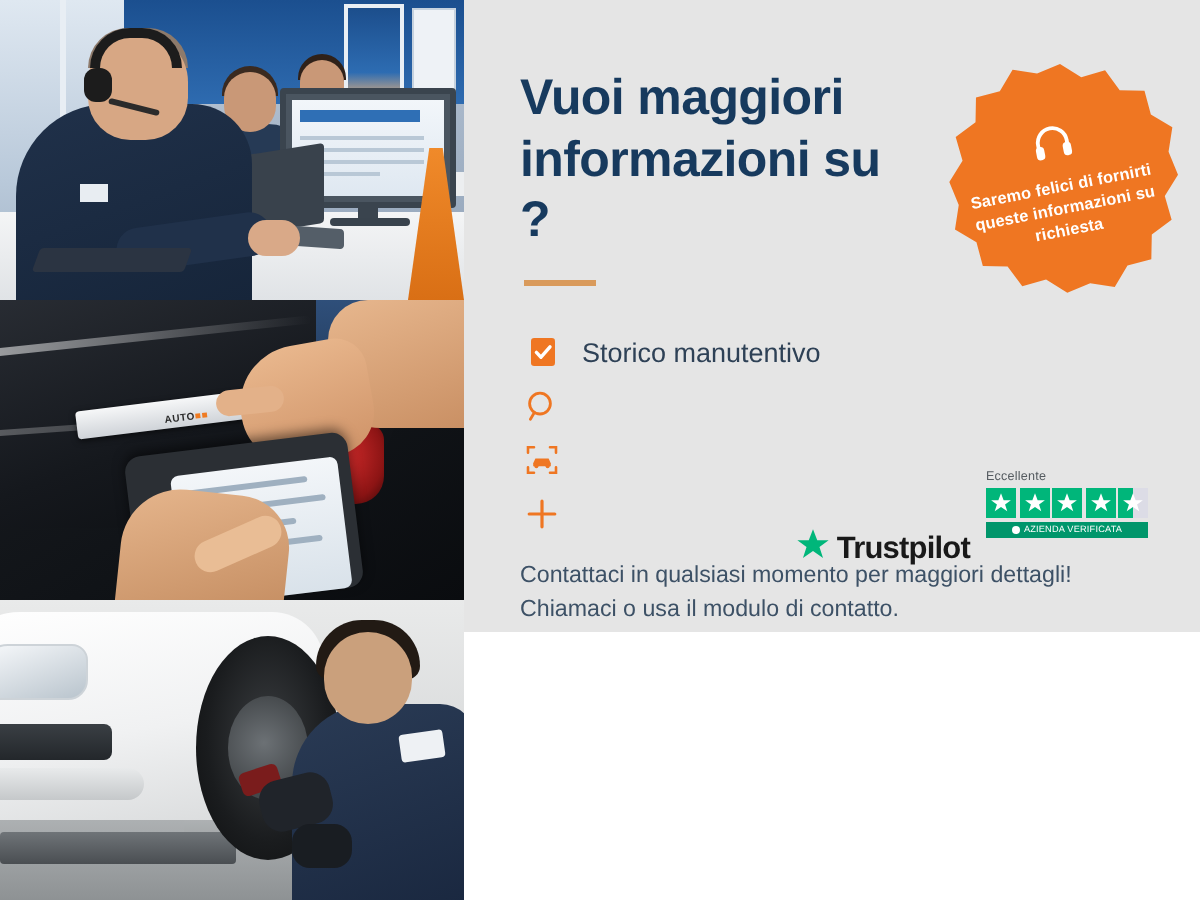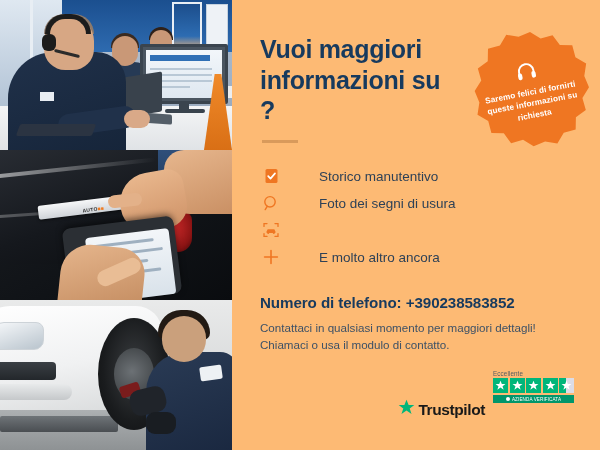--- a/index.html
+++ b/index.html
@@ -317,22 +317,22 @@
   }
   .p3 .tool {
     position:absolute; right:92px; top:84px; width:20px; height:12px;
     background:#7a1c1c; border-radius:3px; transform: rotate(-18deg);
   }
 
   
   .content {
     position: relative;
     flex: 1 1 auto;
-    height: 450px;
-    background: #fdba74;
+    height: 316px;
+    background: #e5e5e5;
     padding: 34px 24px 0 28px;
     box-sizing: border-box;
   }
   .headline {
     color: #173a5e;
     font-size: 25px;
     line-height: 1.22;
     font-weight: bold;
     letter-spacing: -0.3px;
     margin: 0;
@@ -387,21 +387,20 @@
   .features {
     list-style: none;
     margin: 20px 0 0 0;
     padding: 0;
   }
   .feature {
     display: flex;
     align-items: center;
     height: 27px;
     margin-bottom: 0;
-    gap: 28px;
   }
   .feature .ico {
     width: 22px;
     min-width: 22px;
     display: flex;
     align-items: center;
     justify-content: center;
   }
   .feature .txt {
     color: #2e4156;
@@ -612,21 +611,20 @@
       </li>
 
 
       <li class="feature">
         <span class="ico">
           <svg width="16" height="16" viewBox="0 0 16 16">
             <circle cx="7" cy="6.8" r="5.2" fill="none" stroke="#ef7622" stroke-width="1.4"></circle>
             <path d="M4.2 11.3 L2.2 14.6" stroke="#ef7622" stroke-width="1.4" stroke-linecap="round"></path>
           </svg>
         </span>
-        <span class="txt">Foto dei segni di usura</span>
       </li>
 
       <li class="feature">
         <span class="ico">
           <svg width="16" height="16" viewBox="0 0 16 16">
             <path d="M1 4.4 V1.6 h3" fill="none" stroke="#ef7622" stroke-width="1.3" stroke-linecap="round"></path>
             <path d="M12 1.6 h3 v2.8" fill="none" stroke="#ef7622" stroke-width="1.3" stroke-linecap="round"></path>
             <path d="M15 11.6 V14.4 h-3" fill="none" stroke="#ef7622" stroke-width="1.3" stroke-linecap="round"></path>
             <path d="M4 14.4 H1 v-2.8" fill="none" stroke="#ef7622" stroke-width="1.3" stroke-linecap="round"></path>
             <path d="M3.6 9.6 l1.1-2.3 h6.6 l1.1 2.3 v1.5 H3.6 z" fill="#ef7622"></path>
@@ -635,29 +633,24 @@
           </svg>
         </span>
       </li>
 
       <li class="feature">
         <span class="ico">
           <svg width="16" height="16" viewBox="0 0 16 16">
             <path d="M8 1.6 V14.4 M1.6 8 H14.4" stroke="#ef7622" stroke-width="1.6" stroke-linecap="round"></path>
           </svg>
         </span>
-        <span class="txt">E molto altro ancora</span>
       </li>
 
     </ul>
 
-    <div class="phone-line">
-      <span>Numero di telefono:</span>
-      <span class="num">+390238583852</span>
-    </div>
 
     <div class="contact-text">
       <div>Contattaci in qualsiasi momento per maggiori dettagli!</div>
       <div>Chiamaci o usa il modulo di contatto.</div>
     </div>
 
     <div class="trust-wrap">
       <div class="tp-logo">
         <span>
           <svg width="17" height="17" viewBox="0 0 20 20">

